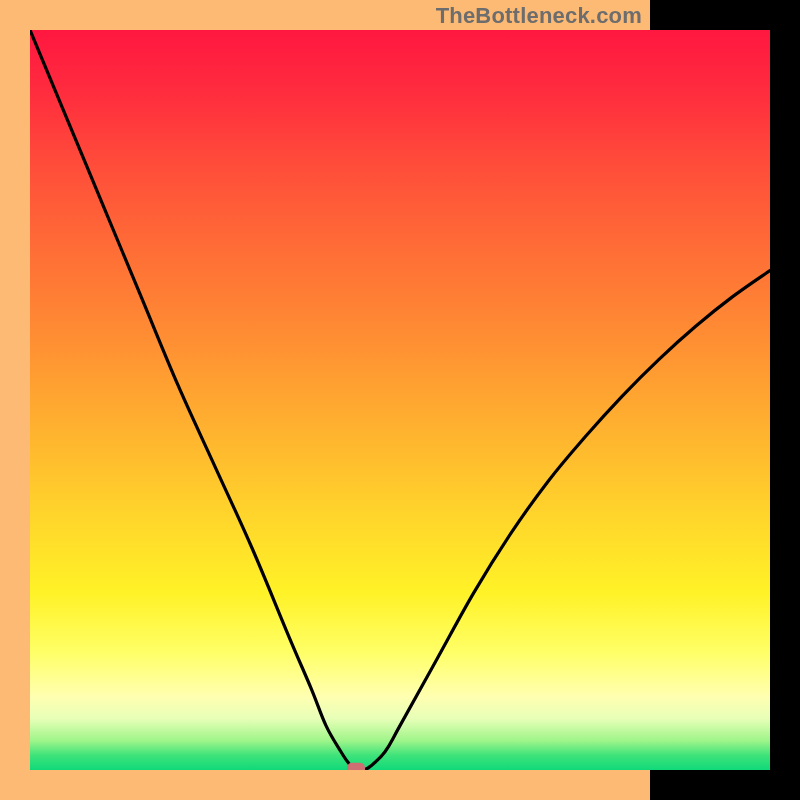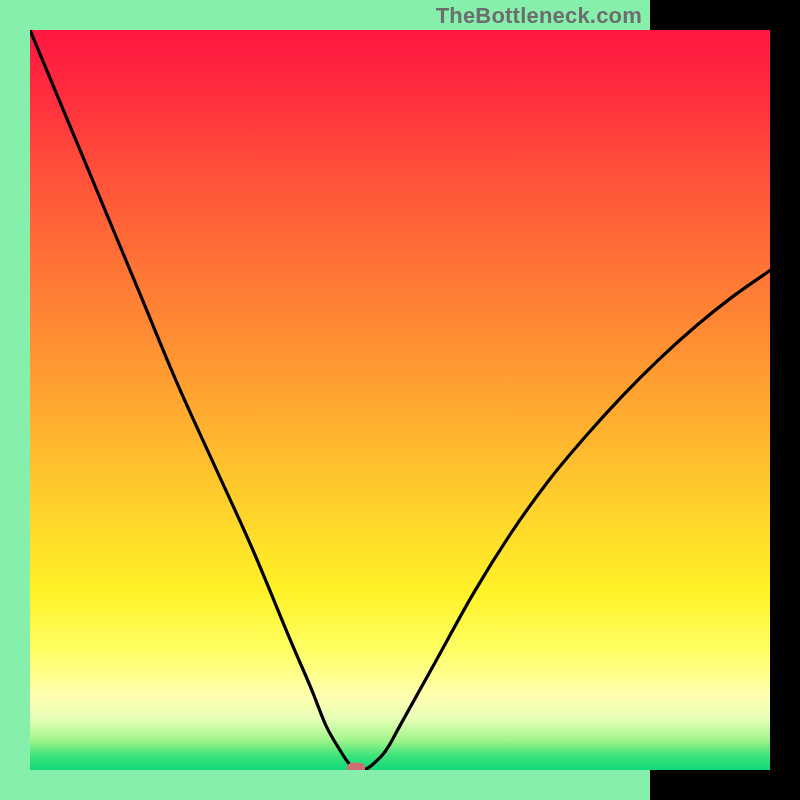--- a/index.html
+++ b/index.html
@@ -10,21 +10,21 @@
     background: #000;
     overflow: hidden;
     font-family: Arial, Helvetica, sans-serif;
   }
   .frame {
     position: absolute;
     top: 0;
     left: 0;
     width: 650px;
     height: 800px;
-    background: #86efac;
+    background: #fdba74;
   }
   .plot-area {
     position: absolute;
     top: 30px;
     left: 30px;
     width: 740px;
     height: 740px;
     overflow: hidden;
   }
   .gradient-bg {

